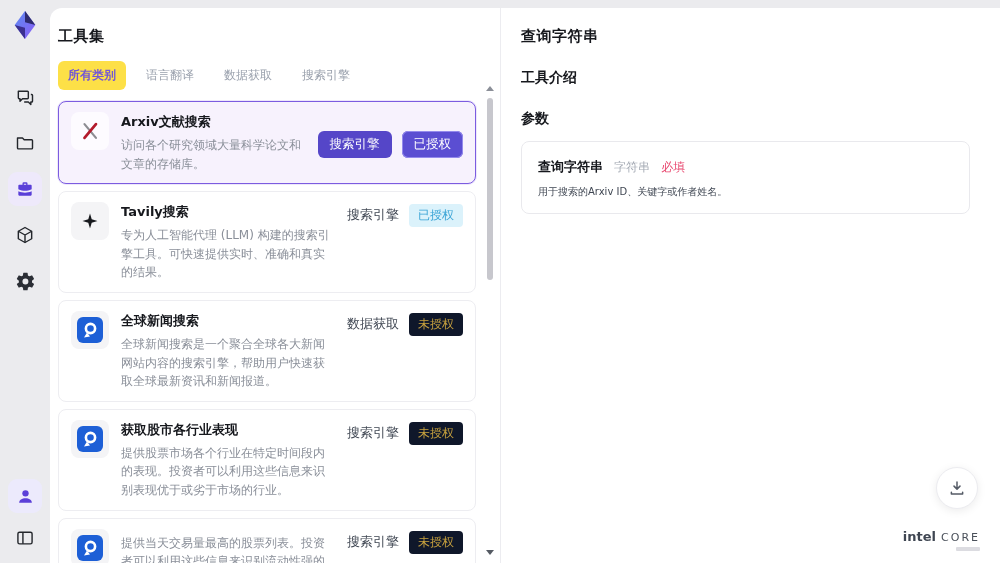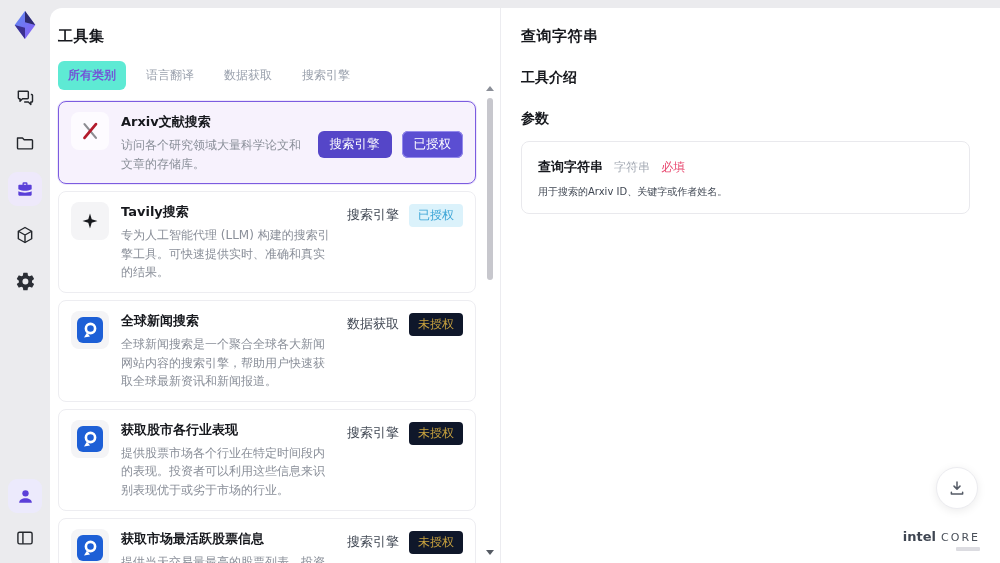--- a/index.html
+++ b/index.html
@@ -22,21 +22,21 @@
 
   
   .surface { position:absolute; left:50px; top:8px; right:0; bottom:0;
              background:#fff; border-radius:12px 0 0 0; display:flex; overflow:hidden; }
 
   
   .list-pane { width:450px; flex:none; position:relative; padding:19px 24px 0 8px; }
   .pane-title { font-size:15px; font-weight:bold; letter-spacing:.5px; }
   .tabs { display:flex; gap:10px; margin-top:15px; align-items:center; }
   .tab { font-size:12px; color:#9aa1ad; padding:6px 10px; border-radius:6px; cursor:pointer; white-space:nowrap; }
-  .tab.active { background:#5eead4; color:#7356d6; font-weight:bold; }
+  .tab.active { background:#fde047; color:#7356d6; font-weight:bold; }
 
   .cards { margin-top:11px; display:flex; flex-direction:column; gap:7px; }
   .card { border:1px solid #ededf1; border-radius:8px; padding:10px 12px; display:flex; gap:12px; background:#fff; cursor:pointer; }
   .card.selected { border:1px solid #7c5ce0; background:#f7f2fd; box-shadow:0 0 0 1px rgba(124,92,224,.14); }
   .tool-icon { width:38px; height:38px; border-radius:8px; background:#f4f4f6; flex:none;
                display:flex; align-items:center; justify-content:center; }
   .card.selected .tool-icon { background:#fdfbff; }
   .card-body { flex:1; min-width:0; }
   .tool-name { font-size:13px; font-weight:bold; margin-top:1px; }
   .tool-desc { font-size:12px; color:#8a8f99; line-height:1.55; margin-top:5px; }
@@ -225,21 +225,20 @@
 
       <div class="card">
         <div class="tool-icon">
           <svg width="26" height="26" viewBox="0 0 26 26">
             <rect width="26" height="26" rx="6" fill="#1d5fd6"></rect>
             <circle cx="13.5" cy="11.5" r="4.6" fill="none" stroke="#fff" stroke-width="2.6"></circle>
             <path d="M10 15.5L7 20.5l6-1z" fill="#fff"></path>
           </svg>
         </div>
         <div class="card-body">
-          <div class="tool-name">获取市场最活跃股票信息</div>
           <div class="tool-desc">提供当天交易量最高的股票列表。投资者可以利用这些信息来识别流动性强的股票和潜在的交易机会。</div>
         </div>
         <div class="card-meta">
           <span class="cat-label">搜索引擎</span>
           <span class="badge unauth">未授权</span>
         </div>
       </div>
 
     </div>
 

